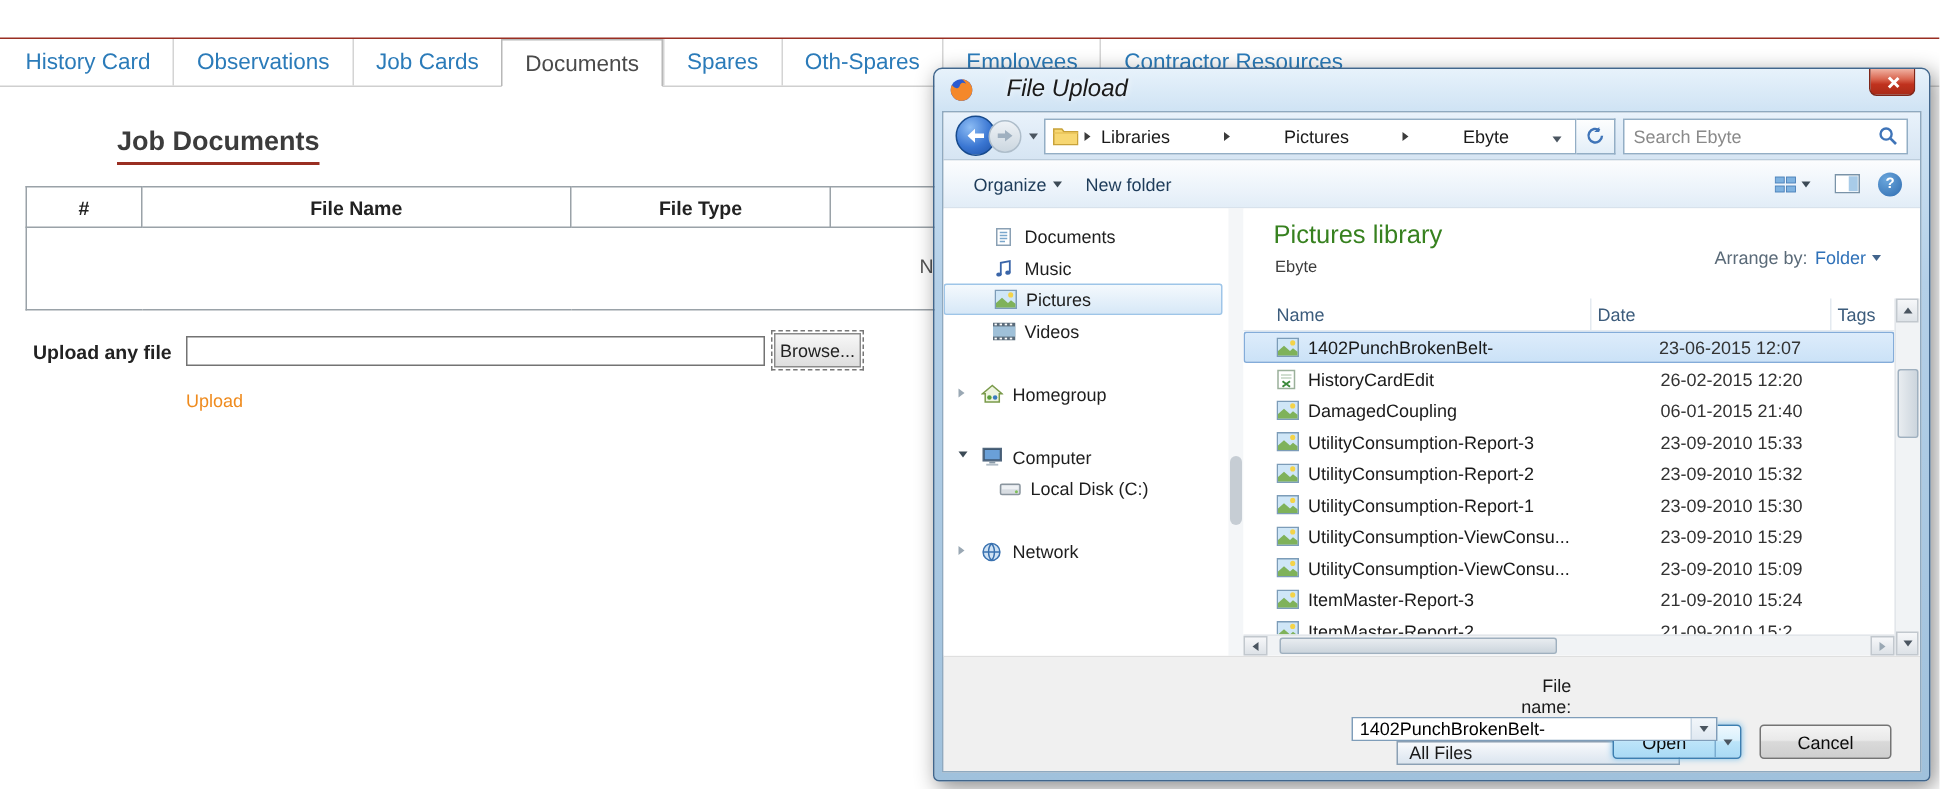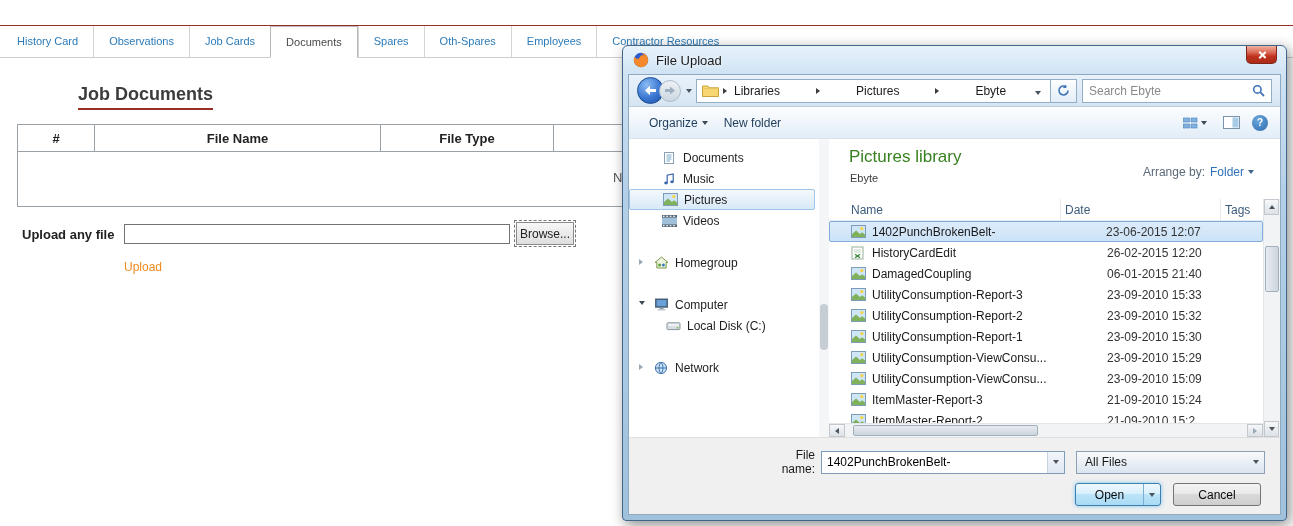--- a/index.html
+++ b/index.html
@@ -15,21 +15,21 @@
 
   
   .tabstrip {
     position: absolute; left:0; top:25px; width:100%; height:33px;
     border-top: 1px solid #992e22;
     border-bottom: 1px solid #cfcfcf;
     display: flex; align-items: stretch; background:#fff;
     padding-left: 2px;
   }
   .tab {
-    padding: 0 15px; line-height: 31px; font-size: 11px;
+    padding: 0 15px; line-height: 31px; font-size: 15px;
     color: #2b7bb9; cursor: pointer; white-space: nowrap;
     border-left: 1px solid #d4d4d4;
   }
   .tab:first-child { border-left: none; }
   .tab.active {
     color: #4a4a4a; background: #fff;
     border: 1px solid #b8b8b8; border-bottom: 1px solid #fff;
     margin-bottom: -1px;
   }
   .page-title {
@@ -69,21 +69,21 @@
   
   .dialog {
     position:absolute; left:622px; top:45px; width:665px; height:476px;
     background: linear-gradient(180deg,#e7f2fb 0%,#cfe3f4 6%,#b4d0e8 30%,#a0c1dc 100%);
     border:1px solid #41668c; border-radius:6px 6px 4px 4px;
     box-shadow: 3px 4px 14px rgba(0,0,0,.45);
     z-index: 5; font-size:12px; color:#1a1a1a;
   }
   .titlebar { position:absolute; left:0; top:0; width:100%; height:28px; display:flex; align-items:center; padding:0 10px; }
   .ffx { width:16px; height:16px; display:inline-block; }
-  .dlg-title { margin-left:7px; font-size:13px; color:#1a1a1a; text-shadow:0 0 5px #fff; }
+  .dlg-title { margin-left:22px; font-size:16px; color:#1a1a1a; text-shadow:0 0 5px #fff;font-style:italic; }
   .close-btn {
     position:absolute; top:0; right:9px; width:31px; height:18px;
     background: linear-gradient(#f0b2a2,#d9654f 40%,#c0321e 60%,#aa2b18);
     border:1px solid #7e2619; border-top:none; border-radius:0 0 5px 5px;
     cursor:pointer;
   }
   .x-icon { position:absolute; left:50%; top:50%; width:9px; height:9px; transform:translate(-50%,-50%); }
   .x-icon::before, .x-icon::after {
     content:""; position:absolute; left:4px; top:0; width:1.6px; height:9px; background:#fff;
   }
@@ -194,21 +194,21 @@
   .vscroll .sbtn { width:15px; height:16px; position:absolute; left:0; }
   .vscroll .sbtn.up { top:0; }
   .vscroll .sbtn.dn { bottom:0; }
   .v-thumb { position:absolute; left:1px; width:14px; top:47px; height:46px; background:linear-gradient(90deg,#e8ecf0,#ccd5dd); border:1px solid #9fb0bf; border-radius:2px; }
   .hscroll .sbtn { width:16px; height:13px; flex:0 0 16px; }
   .hscroll .sbtn.rt { margin-left:auto; }
   .h-thumb { width:185px; height:11px; margin:1px 0 0 8px; background:linear-gradient(#e8ecf0,#ccd5dd); border:1px solid #9fb0bf; border-radius:2px; cursor:pointer; }
 
   
   .bottom-panel { flex:0 0 77px; background:#f0f0f0; border-top:1px solid #dfdfdf; padding-top:12px; }
-  .fname-row { display:flex; align-items:center; padding-left:130px; height:24px; }
+  .fname-row { display:flex; align-items:center; padding-left:130px; height:24px;flex-direction:column; }
   .fname-label { width:56px; text-align:right; color:#1a1a1a; }
   .combo {
     margin-left:6px; width:244px; height:23px; border:1px solid #7f9db9; background:#fff;
     display:flex; align-items:center; position:relative;
   }
   .combo input { flex:1; border:none; outline:none; font:12px "Liberation Sans",sans-serif; padding:0 5px; min-width:0; }
   .combo-arrow { width:17px; height:100%; display:flex; align-items:center; justify-content:center; background:linear-gradient(#f2f6fa,#dfe8f1); border-left:1px solid #c6d4e1; cursor:pointer; }
   .ftype {
     margin-left:11px; width:189px; height:23px; border:1px solid #8ba0b4;
     background:linear-gradient(#f8fafc,#e8eef5 55%,#dbe5ef);

